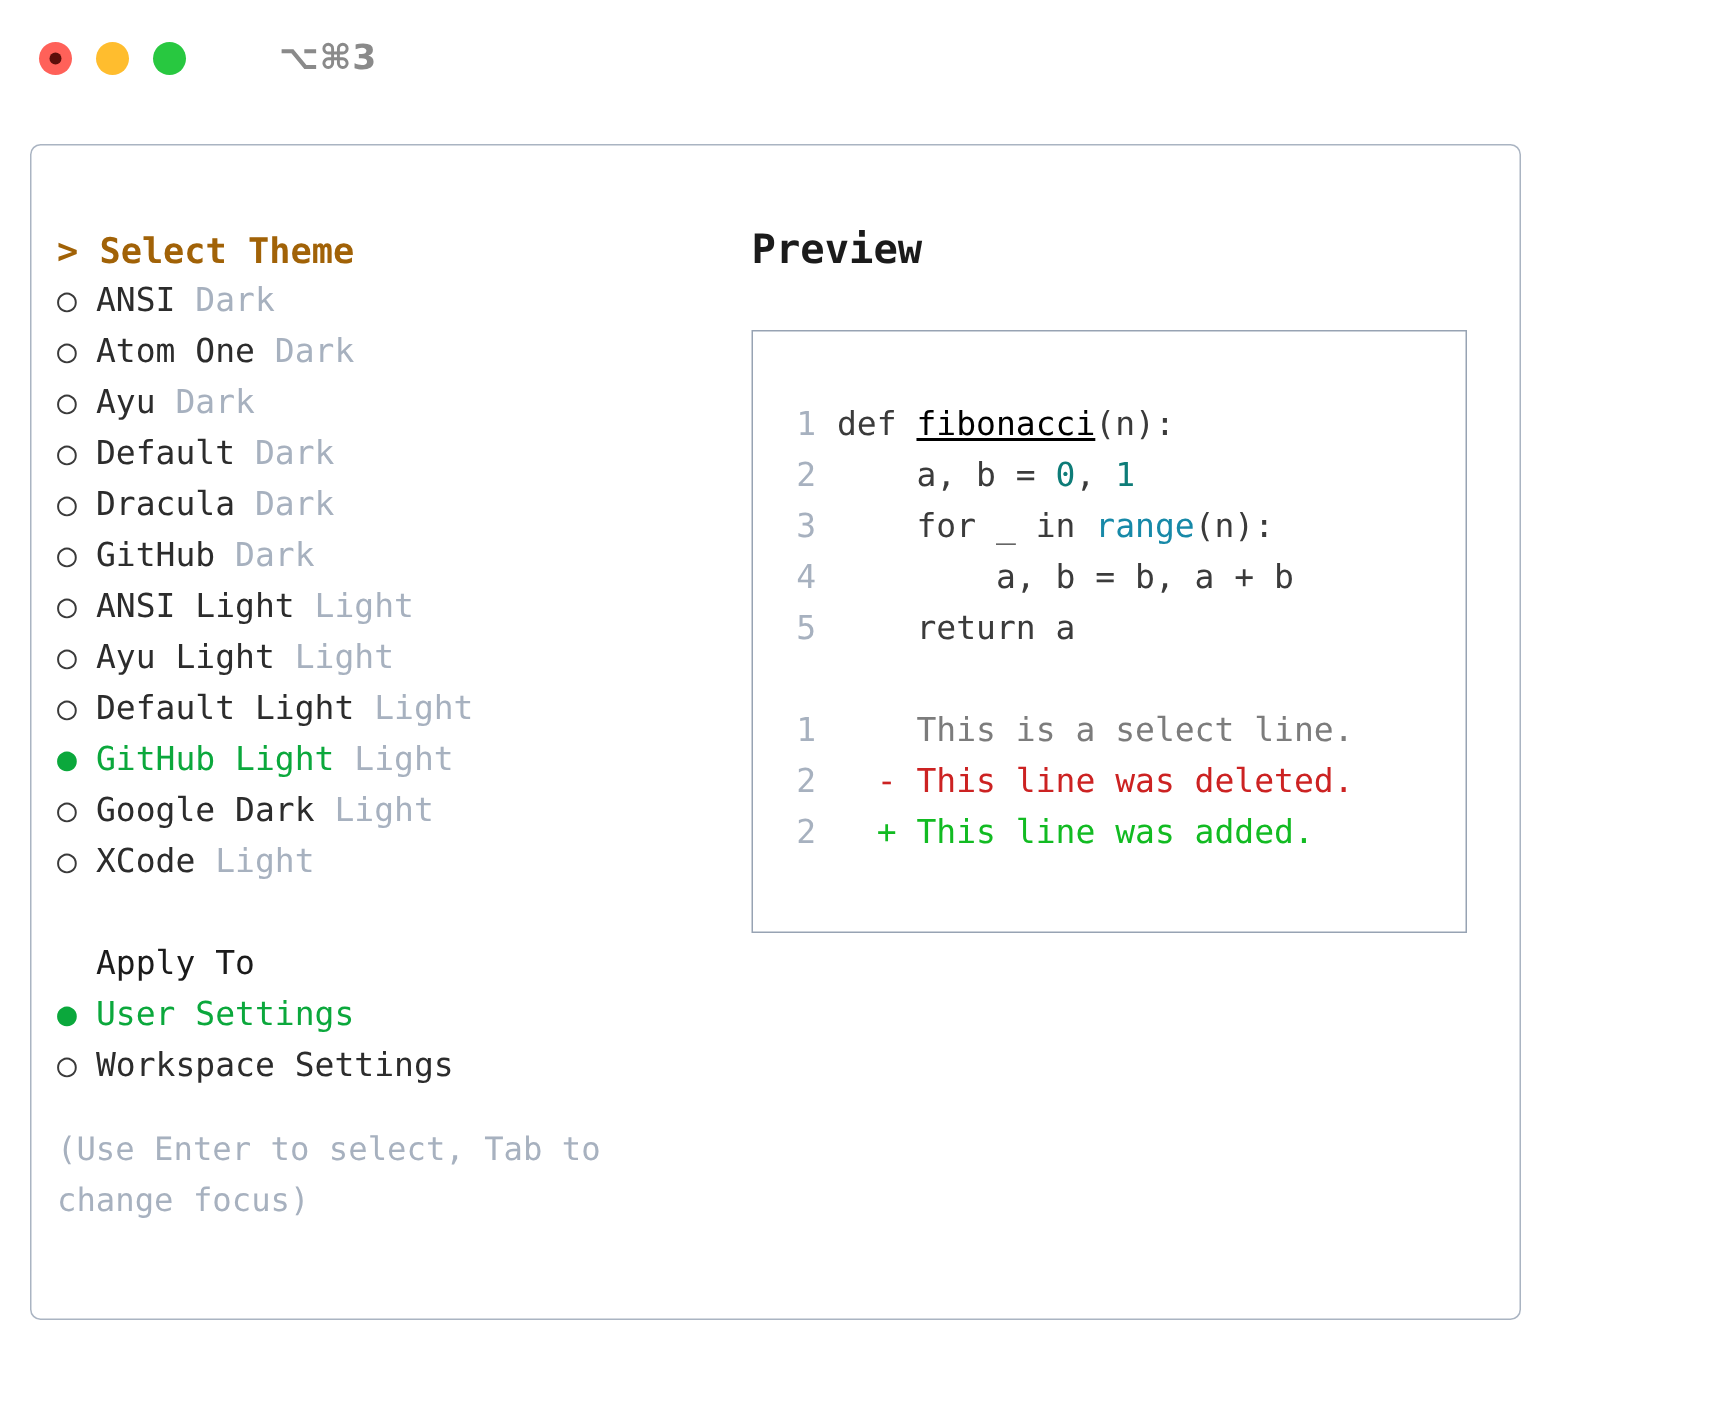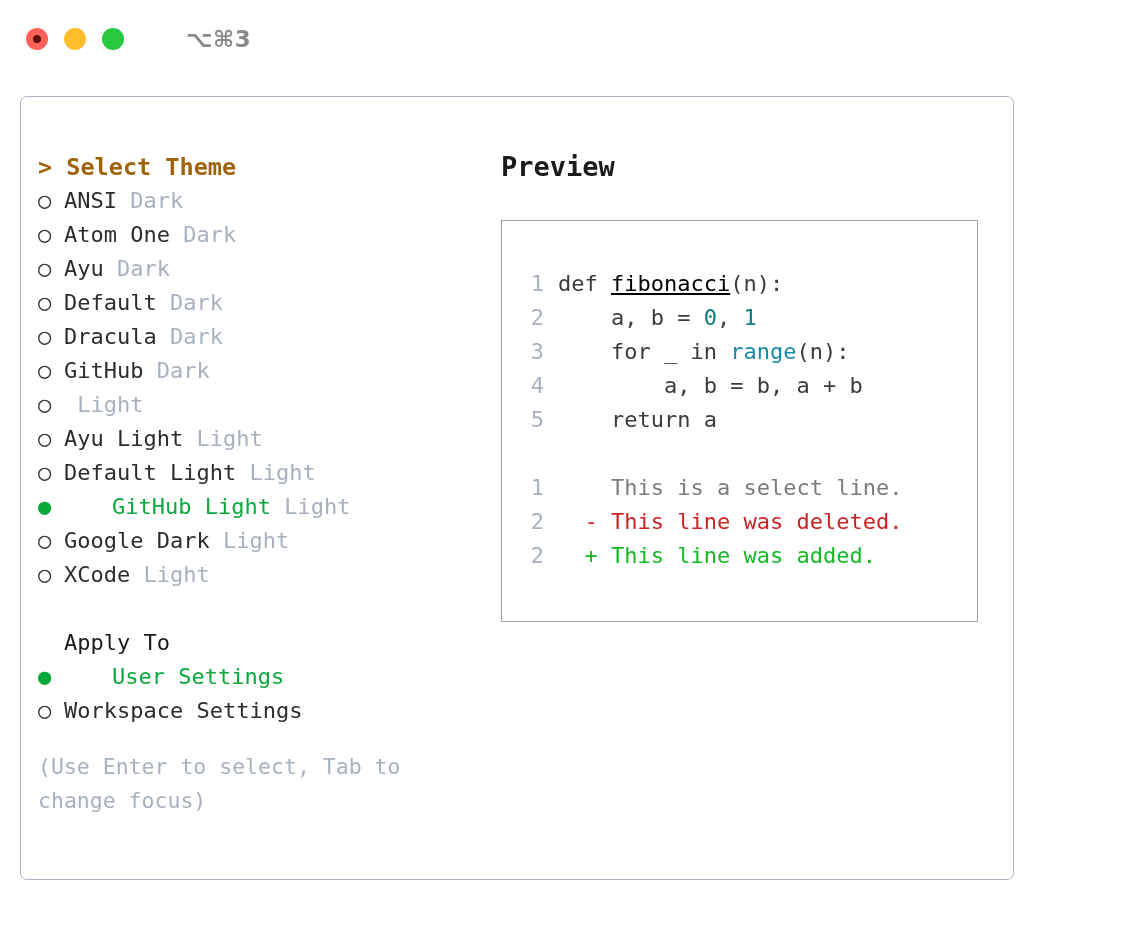--- a/index.html
+++ b/index.html
@@ -90,21 +90,21 @@
   }
   .marker {
     display: inline-block;
     width: 26px;
     flex: 0 0 26px;
     font-size: 22px;
     color: #3a3a3a;
   }
   .marker.selected { color: #0ba83c; }
   .opt-label { color: #2c2c2c; }
-  .opt-row.selected .opt-label { color: #0ba83c; margin-left: 48px; }
+  .opt-row.selected .opt-label { color: #0ba83c; }
   .opt-suffix { color: #a7b1bf; }
 
   .group-gap { height: 34px; }
 
   .group-head {
     display: flex;
     line-height: 34px;
     height: 34px;
     font-size: 22px;
     color: #1b1b1b;
@@ -184,21 +184,21 @@
 
       <div class="section-title">&gt; Select Theme</div>
 
       <div id="theme-list">
           <div class="opt-row"><span class="marker">○</span><span class="opt-label">ANSI</span><span class="opt-suffix"> Dark</span></div>
           <div class="opt-row"><span class="marker">○</span><span class="opt-label">Atom One</span><span class="opt-suffix"> Dark</span></div>
           <div class="opt-row"><span class="marker">○</span><span class="opt-label">Ayu</span><span class="opt-suffix"> Dark</span></div>
           <div class="opt-row"><span class="marker">○</span><span class="opt-label">Default</span><span class="opt-suffix"> Dark</span></div>
           <div class="opt-row"><span class="marker">○</span><span class="opt-label">Dracula</span><span class="opt-suffix"> Dark</span></div>
           <div class="opt-row"><span class="marker">○</span><span class="opt-label">GitHub</span><span class="opt-suffix"> Dark</span></div>
-          <div class="opt-row"><span class="marker">○</span><span class="opt-suffix"> Light</span></div>
+          <div class="opt-row"><span class="marker">○</span><span class="opt-label">ANSI Light</span><span class="opt-suffix"> Light</span></div>
           <div class="opt-row"><span class="marker">○</span><span class="opt-label">Ayu Light</span><span class="opt-suffix"> Light</span></div>
           <div class="opt-row"><span class="marker">○</span><span class="opt-label">Default Light</span><span class="opt-suffix"> Light</span></div>
           <div class="opt-row selected"><span class="marker selected">●</span><span class="opt-label">GitHub Light</span><span class="opt-suffix"> Light</span></div>
           <div class="opt-row"><span class="marker">○</span><span class="opt-label">Google Dark</span><span class="opt-suffix"> Light</span></div>
           <div class="opt-row"><span class="marker">○</span><span class="opt-label">XCode</span><span class="opt-suffix"> Light</span></div>
         </div>
 
       <div class="group-gap"></div>
 
       <div class="group-head">

